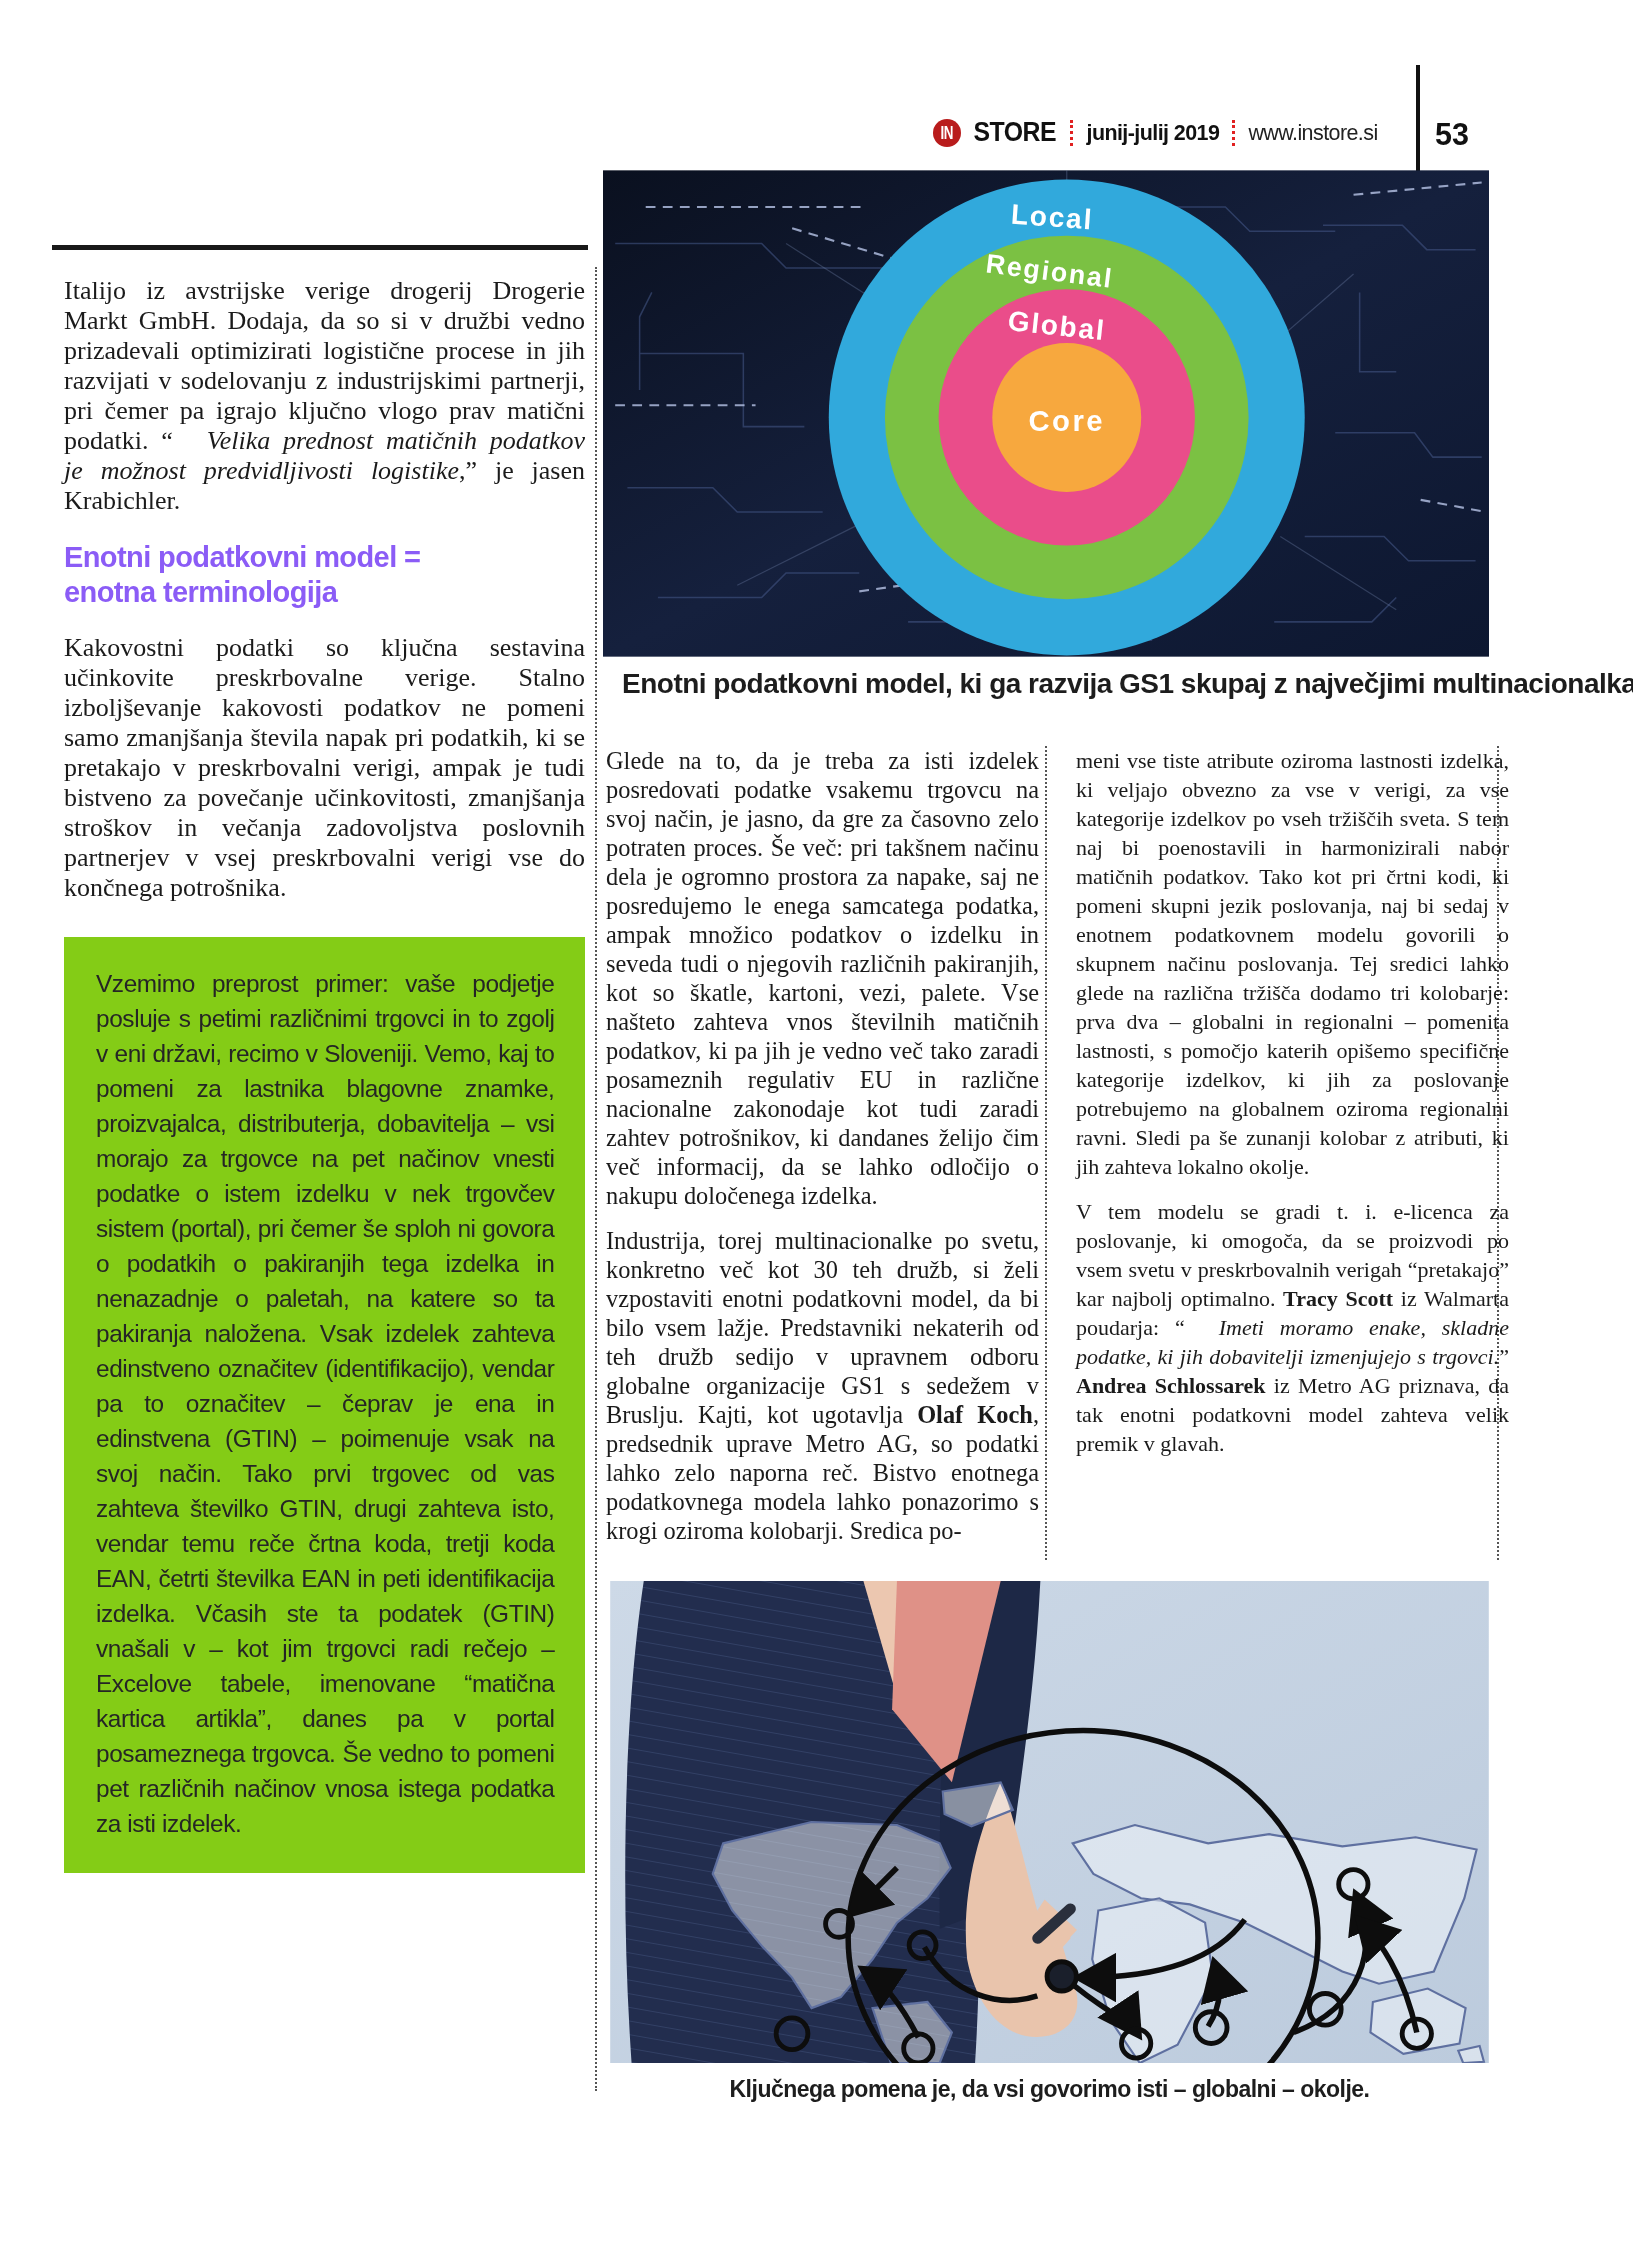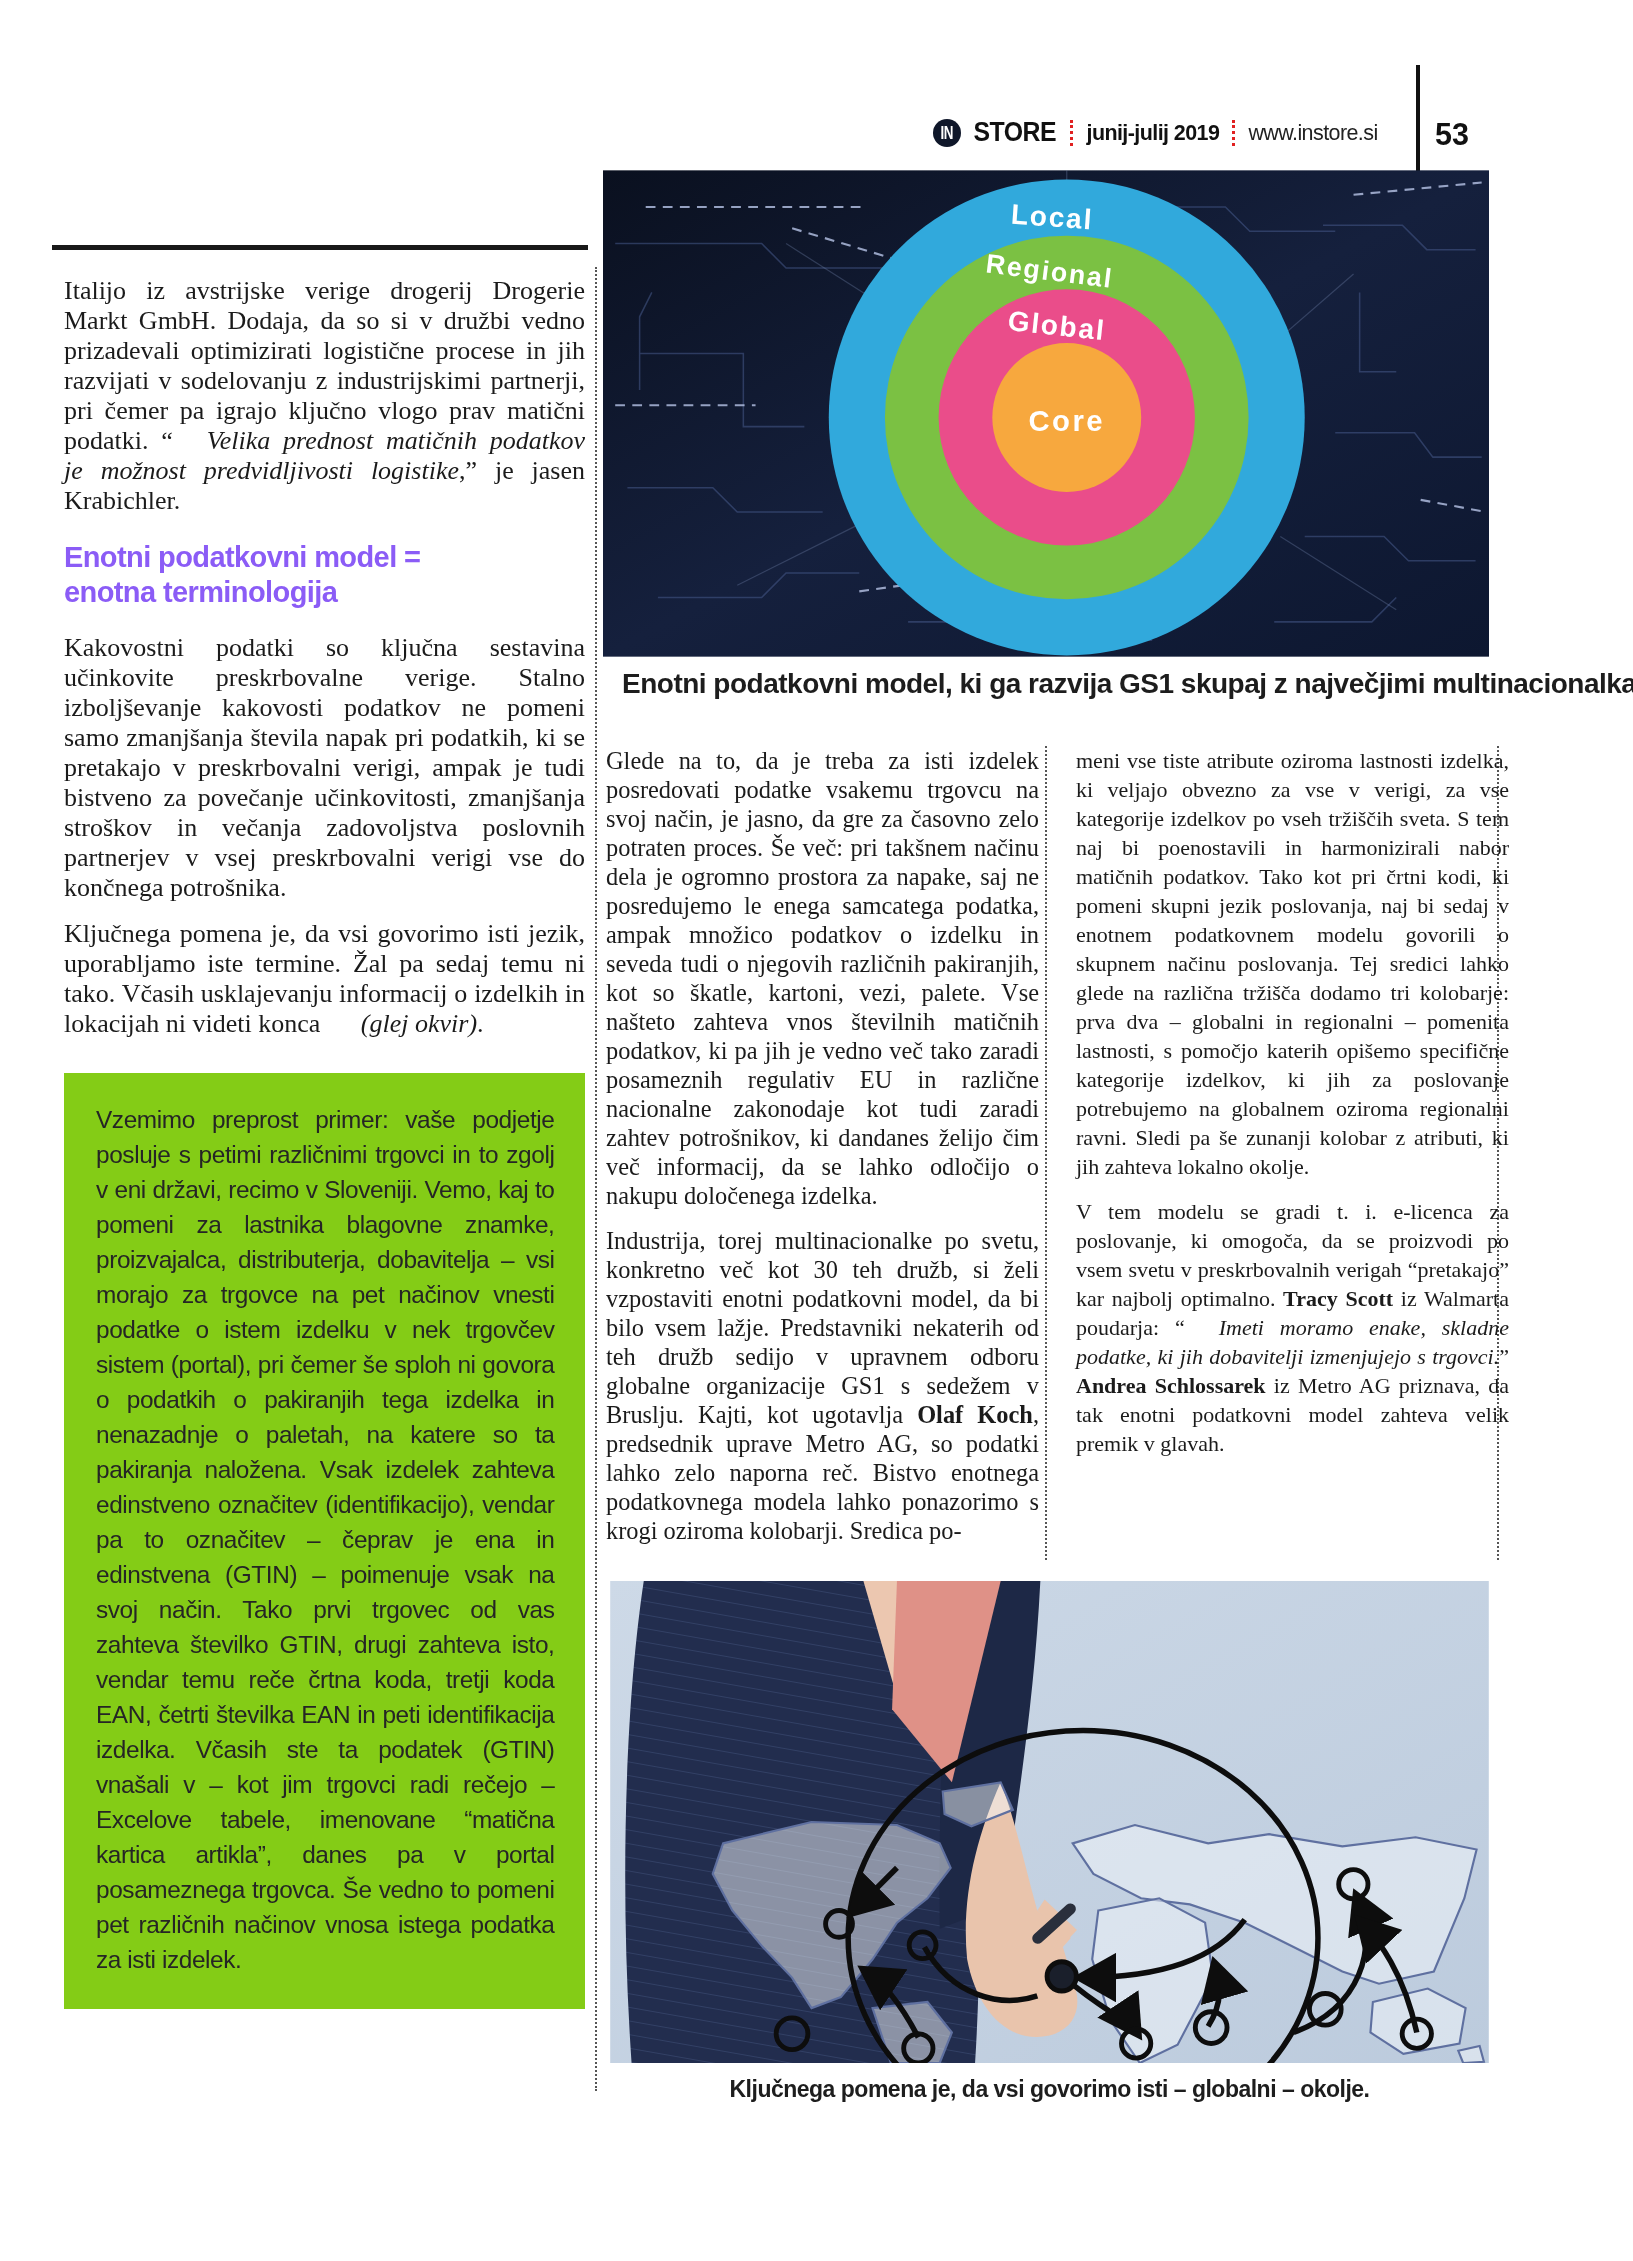--- a/index.html
+++ b/index.html
@@ -2,21 +2,21 @@
 <html lang="sl" style="font-size:9.8px"><head>
 <meta charset="utf-8">
 <style>
   html,body{margin:0;padding:0;}
   body{width:1634px;height:2261px;position:relative;background:#ffffff;
        font-family:"Liberation Serif", serif;color:#1b1b1b;}
   .abs{position:absolute;}
 
   
   .masthead{top:114px;right:253px;height:37px;display:flex;align-items:center;gap:9.8px;}
-  .logo-circle{width:28px;height:28px;border-radius:50%;background:#0f172a;display:flex;
+  .logo-circle{width:28px;height:28px;border-radius:50%;background:#b91c1c;display:flex;
                align-items:center;justify-content:center;}
   .logo-circle span{color:#fff;font-family:"Liberation Sans",sans-serif;font-weight:700;
                font-size:13.4px;transform:scaleY(1.35);letter-spacing:-0.6px;}
   .brand{font-family:"Liberation Sans",sans-serif;font-weight:700;font-size:27px;
          letter-spacing:-0.6px;color:#111;transform:scaleX(.92);}
   .issue{font-family:"Liberation Sans",sans-serif;font-weight:700;font-size:22.6px;
          letter-spacing:-0.6px;color:#111;transform:scaleX(.95);}
   .site{font-family:"Liberation Sans",sans-serif;font-weight:400;font-size:22.6px;
         letter-spacing:-0.6px;color:#222;transform:scaleX(.95);}
   .red-dots{width:0;height:26px;border-left:3.1px dotted #e02020;}
@@ -75,21 +75,20 @@
 <div class="abs dotsep sep2"></div>
 <div class="abs dotsep sep3"></div>
 
 <div class="abs col col-left">
   <p><span>Italijo iz avstrijske verige drogerij Drogerie Markt GmbH. Dodaja, da so si v družbi vedno prizadevali optimizirati logistične procese in jih razvijati v sodelovanju z industrijskimi partnerji, pri čemer pa igrajo ključno vlogo prav matični podatki. “</span><span class="it">Velika prednost matičnih podatkov je možnost predvidljivosti logistike</span><span>,” je jasen Krabichler.</span></p>
   <h2 class="section">
     <span>Enotni podatkovni model =</span><br>
     <span>enotna terminologija</span>
   </h2>
   <p>Kakovostni podatki so ključna sestavina učinkovite preskrbovalne verige. Stalno izboljševanje kakovosti podatkov ne pomeni samo zmanjšanja števila napak pri podatkih, ki se pretakajo v preskrbovalni verigi, ampak je tudi bistveno za povečanje učinkovitosti, zmanjšanja stroškov in večanja zadovoljstva poslovnih partnerjev v vsej preskrbovalni verigi vse do končnega potrošnika.</p>
-  <p><span>Ključnega pomena je, da vsi govorimo isti jezik, uporabljamo iste termine. Žal pa sedaj temu ni tako. Včasih usklajevanju informacij o izdelkih in lokacijah ni videti konca </span><span class="it">(glej okvir)</span><span>.</span></p>
   <div class="graybox">Vzemimo preprost primer: vaše podjetje posluje s petimi različnimi trgovci in to zgolj v eni državi, recimo v Sloveniji. Vemo, kaj to pomeni za lastnika blagovne znamke, proizvajalca, distributerja, dobavitelja – vsi morajo za trgovce na pet načinov vnesti podatke o istem izdelku v nek trgovčev sistem (portal), pri čemer še sploh ni govora o podatkih o pakiranjih tega izdelka in nenazadnje o paletah, na katere so ta pakiranja naložena. Vsak izdelek zahteva edinstveno označitev (identifikacijo), vendar pa to označitev – čeprav je ena in edinstvena (GTIN) – poimenuje vsak na svoj način. Tako prvi trgovec od vas zahteva številko GTIN, drugi zahteva isto, vendar temu reče črtna koda, tretji koda EAN, četrti številka EAN in peti identifikacija izdelka. Včasih ste ta podatek (GTIN) vnašali v – kot jim trgovci radi rečejo – Excelove tabele, imenovane “matična kartica artikla”, danes pa v portal posameznega trgovca. Še vedno to pomeni pet različnih načinov vnosa istega podatka za isti izdelek.</div>
 </div>
 
 <div class="abs fig-top">
   <svg width="886" height="487" viewBox="0 0 1452 797">
     <defs>
       <linearGradient id="bgg" x1="0" y1="0" x2="1" y2="1">
         <stop offset="0" stop-color="#0a101f"></stop>
         <stop offset="0.5" stop-color="#15203d"></stop>
         <stop offset="1" stop-color="#0d1730"></stop>

